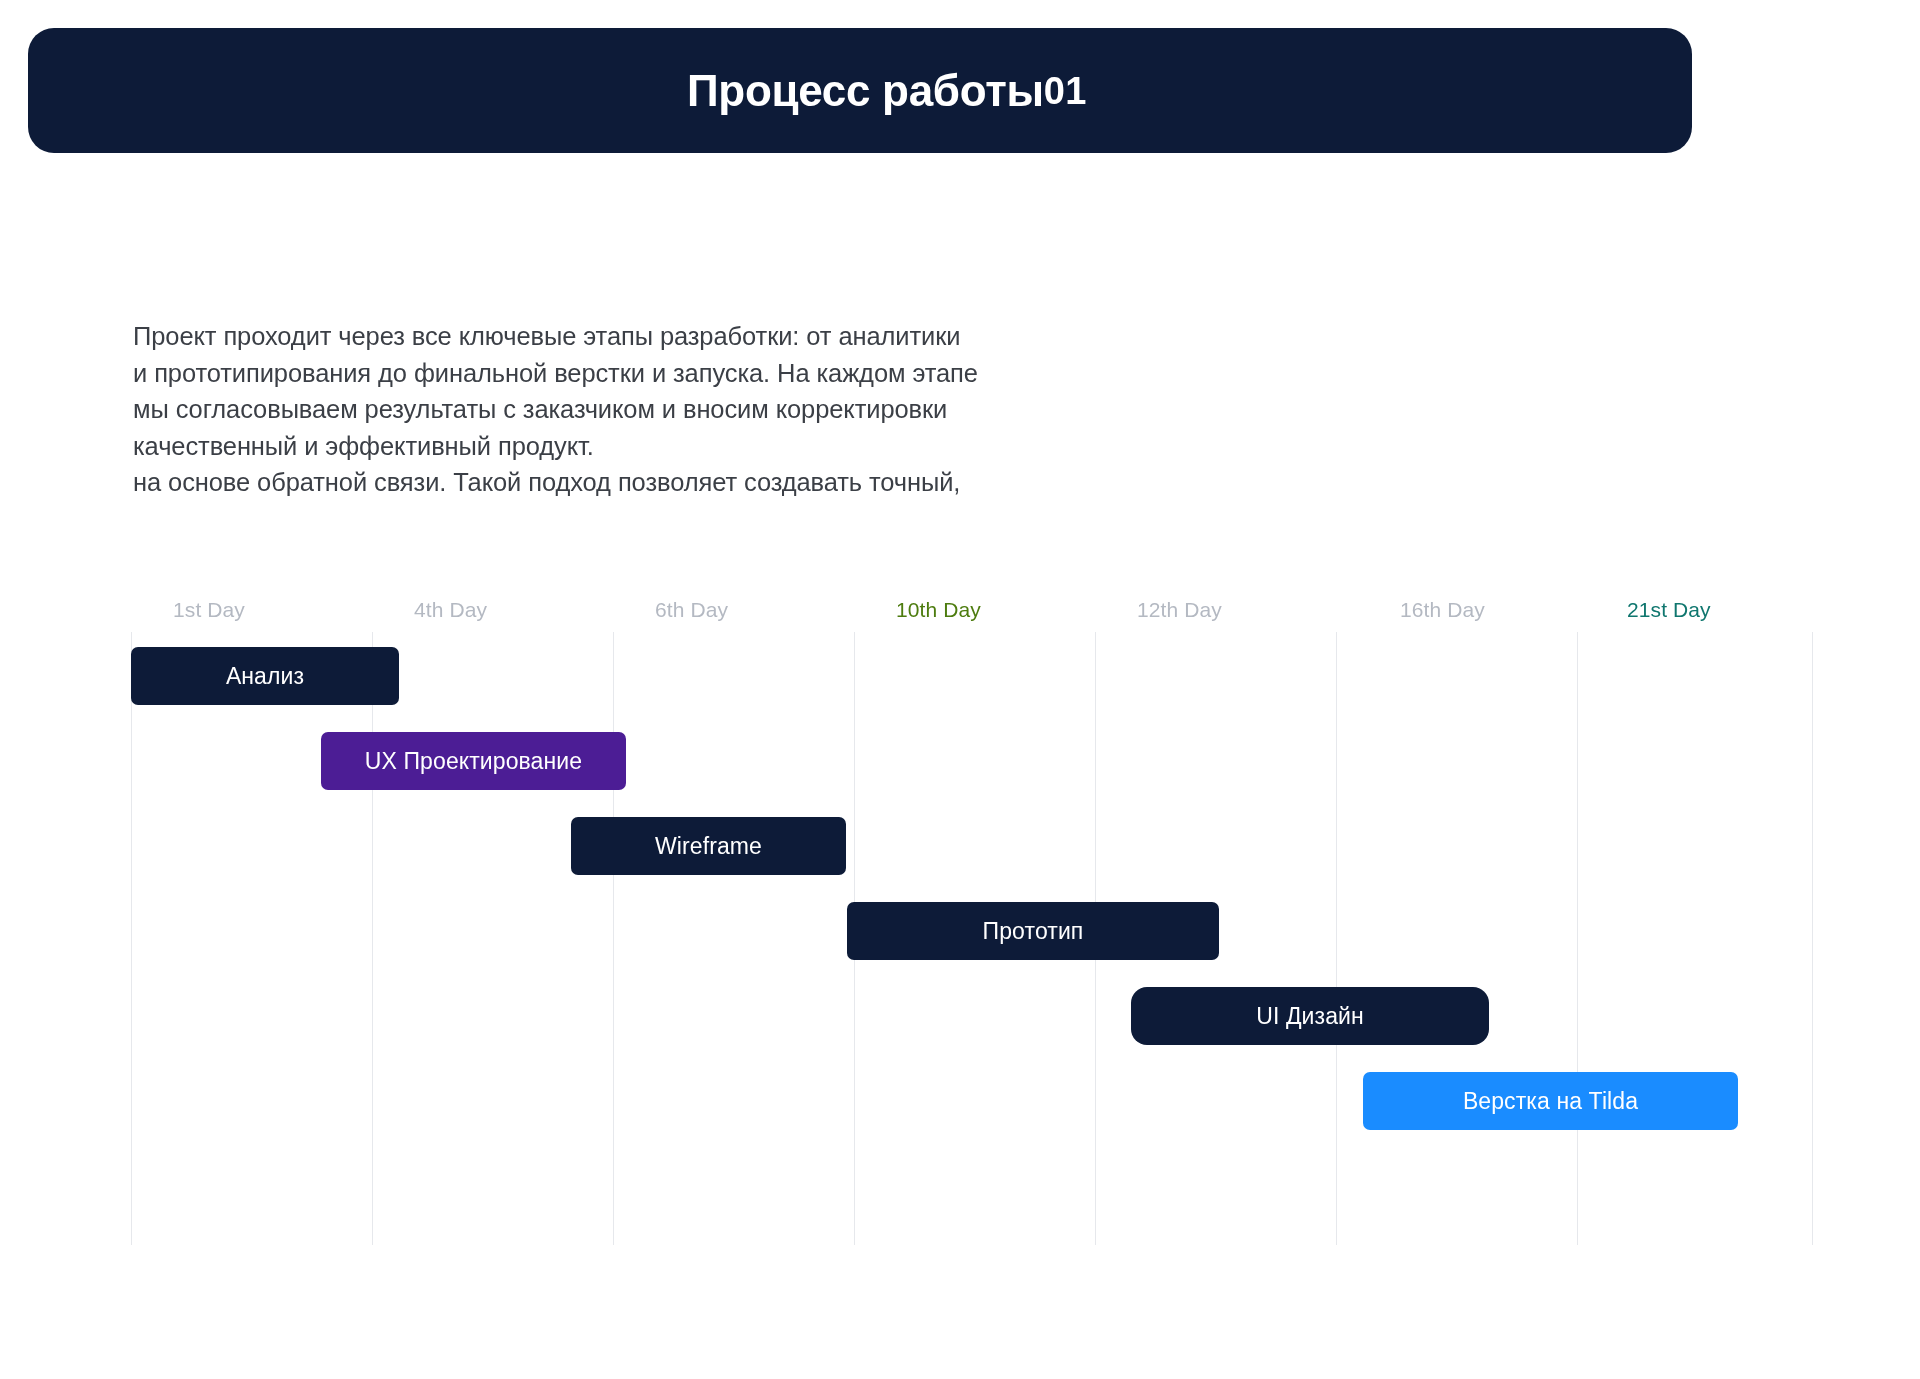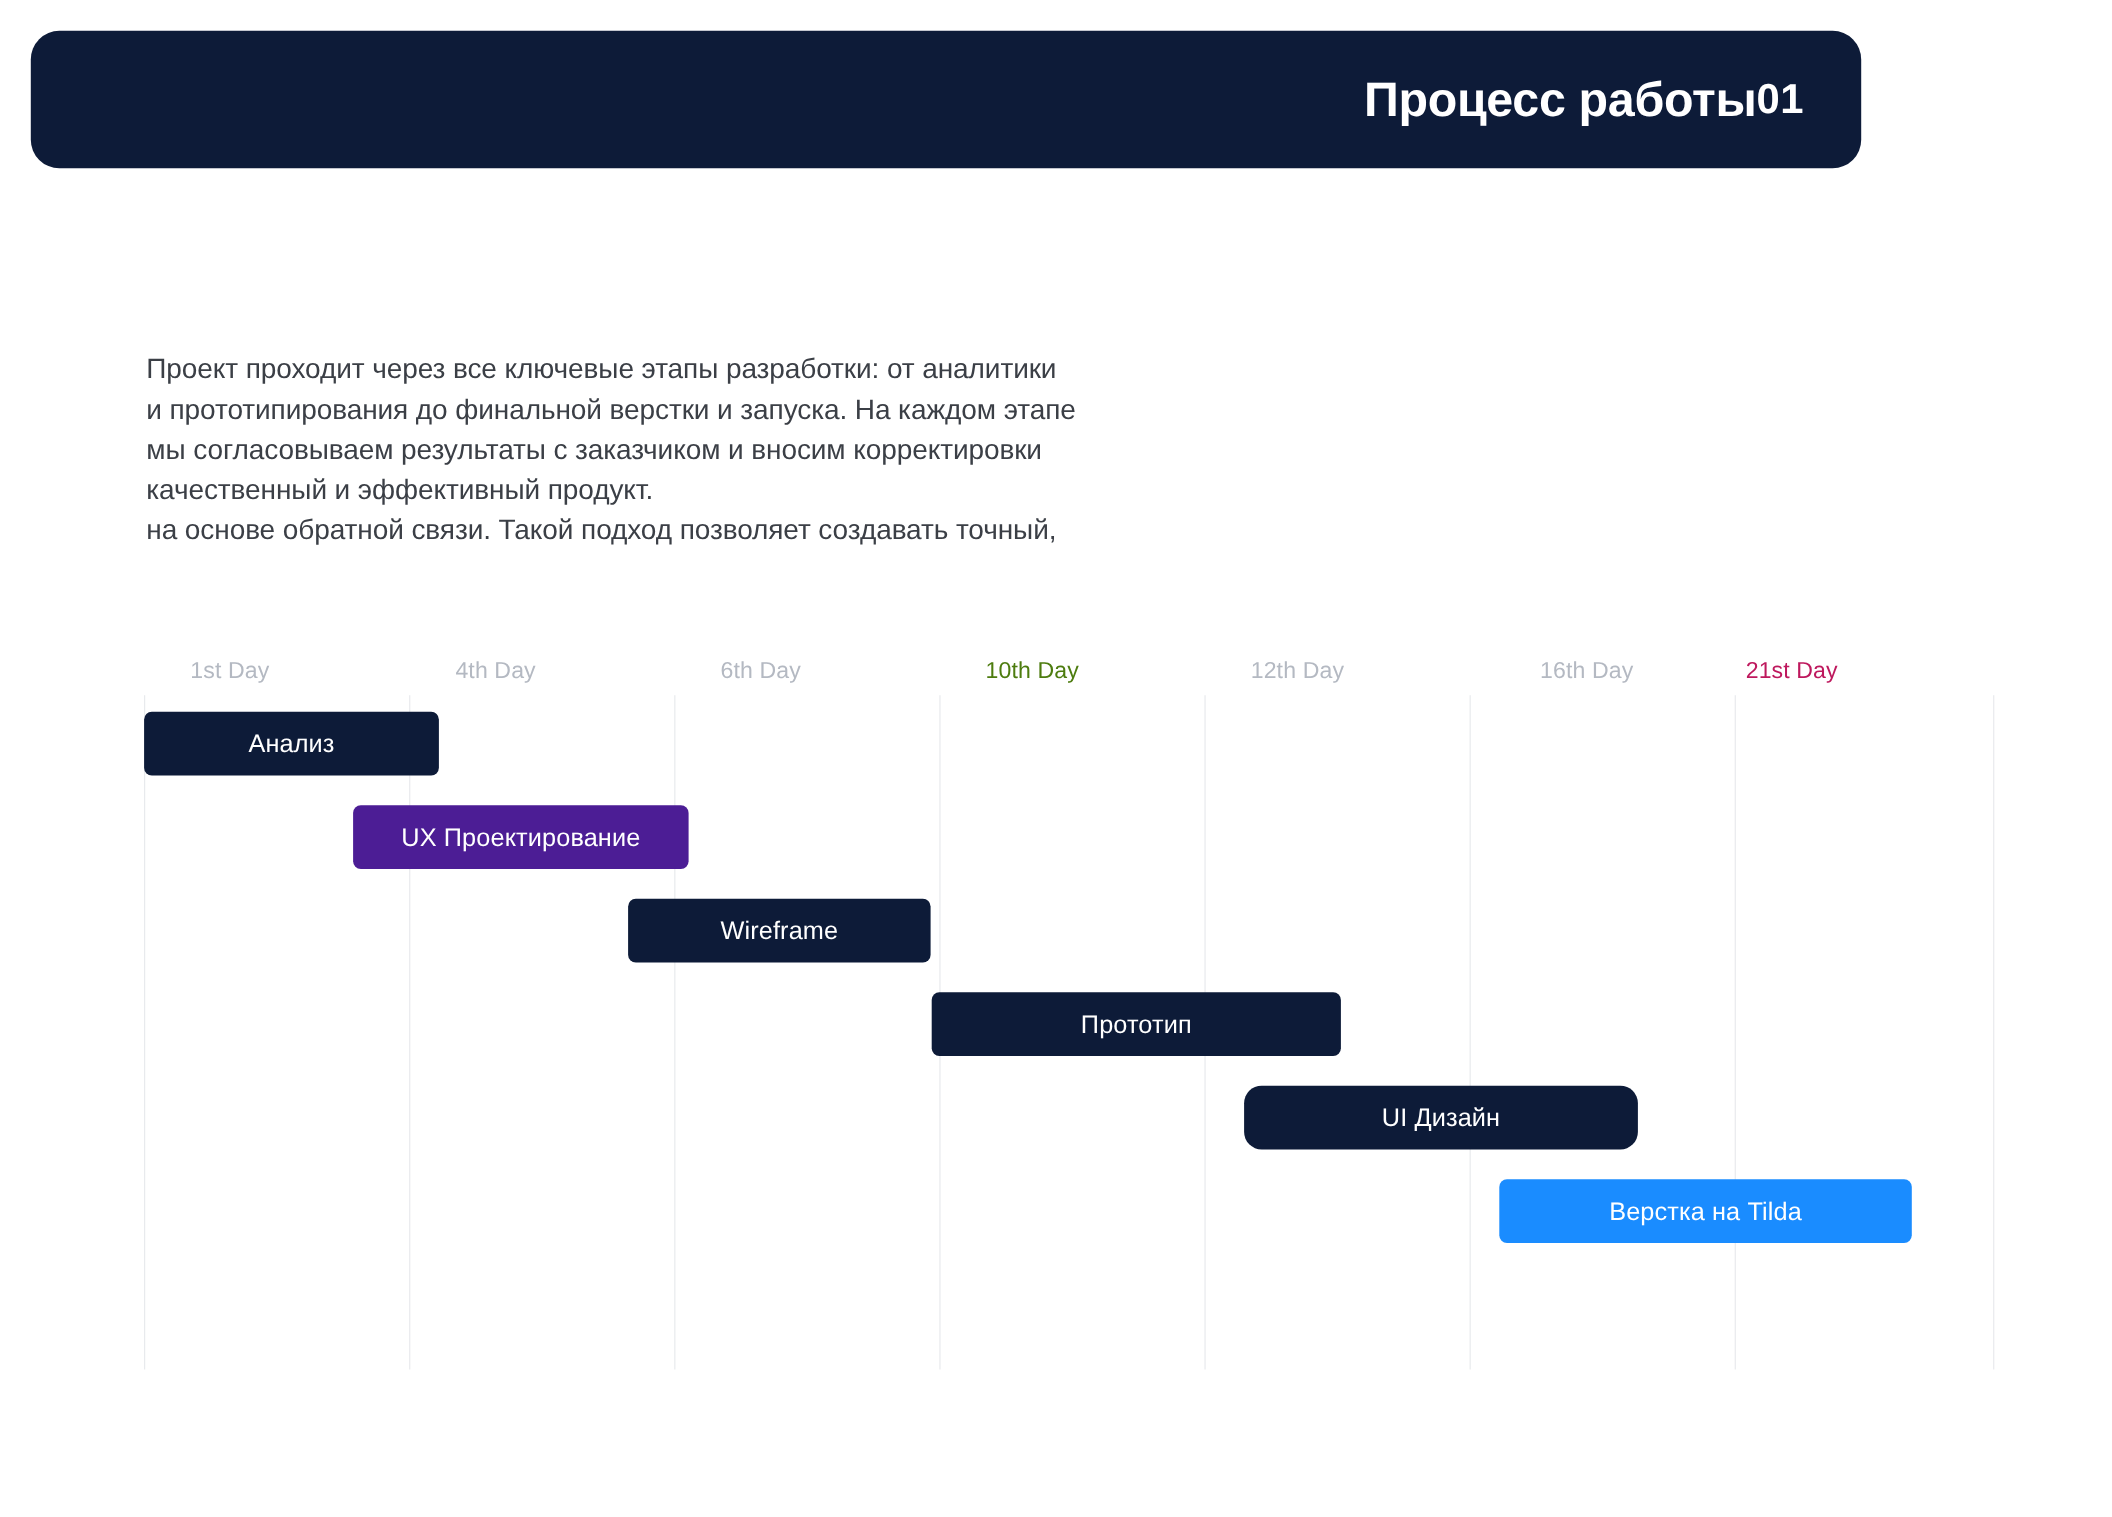--- a/index.html
+++ b/index.html
@@ -24,21 +24,21 @@
   .header {
     position: absolute;
     left: 28px;
     top: 28px;
     width: 1664px;
     height: 125px;
     background: #0d1b38;
     border-radius: 26px;
     display: flex;
     align-items: center;
-    justify-content: flex-end;
+    justify-content: center;
     padding: 0 52px 0 106px;
   }
 
   .header-title {
     color: #ffffff;
     font-size: 44px;
     font-weight: bold;
     letter-spacing: -0.3px;
     line-height: 1;
     white-space: nowrap;
@@ -147,21 +147,21 @@
   </div>
 
   <div class="gantt">
     <div class="axis-labels" id="axis-labels">
         <div class="axis-label" style="left: 42px; color: rgb(180, 185, 194);">1st Day</div>
         <div class="axis-label" style="left: 283px; color: rgb(180, 185, 194);">4th Day</div>
         <div class="axis-label" style="left: 524px; color: rgb(180, 185, 194);">6th Day</div>
         <div class="axis-label" style="left: 765px; color: #4d7c0f;">10th Day</div>
         <div class="axis-label" style="left: 1006px; color: rgb(180, 185, 194);">12th Day</div>
         <div class="axis-label" style="left: 1247px; color: rgb(180, 185, 194); margin-left: 22px;">16th Day</div>
-        <div class="axis-label" style="left: 1456px; color: #be185d;">21st Day</div>
+        <div class="axis-label" style="left: 1496px; color: #0f766e;">21st Day</div>
       </div>
     <div class="grid-layer" id="grid-layer">
         <div class="grid-line" style="left: 0px; background: rgb(230, 232, 236);"></div>
         <div class="grid-line" style="left: 241px; background: rgb(230, 232, 236);"></div>
         <div class="grid-line" style="left: 482px; background: rgb(230, 232, 236);"></div>
         <div class="grid-line" style="left: 723px; background: rgb(230, 232, 236);"></div>
         <div class="grid-line" style="left: 964px; background: rgb(230, 232, 236);"></div>
         <div class="grid-line" style="left: 1205px; background: rgb(230, 232, 236);"></div>
         <div class="grid-line" style="left: 1446px; background: rgb(230, 232, 236);"></div>
         <div class="grid-line" style="left: 1681px; background: rgb(230, 232, 236);"></div>

